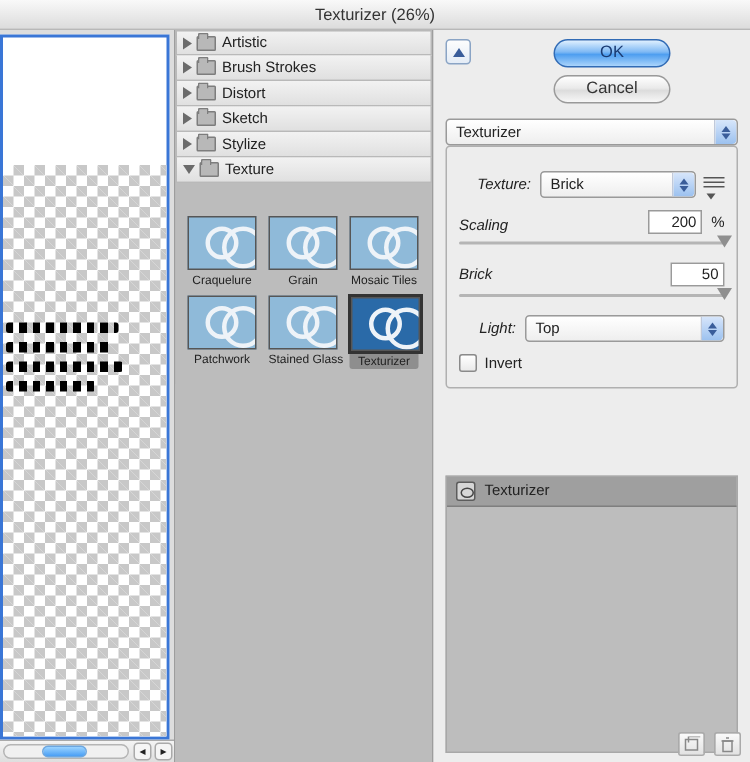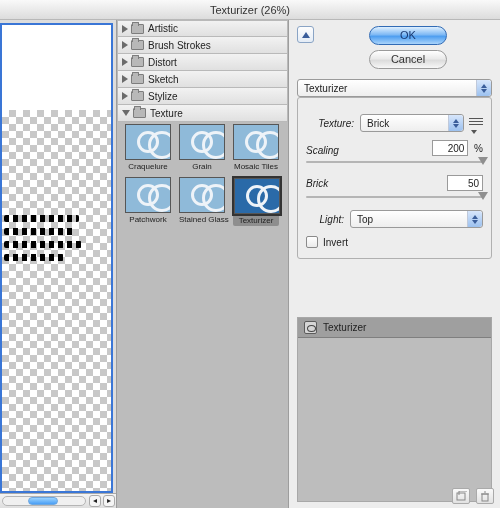--- a/index.html
+++ b/index.html
@@ -28,21 +28,21 @@
   .hscroll .arrow{width:12px;height:12px;border:1px solid #aaa;border-radius:3px;background:#f5f5f5;font-size:8px;line-height:10px;text-align:center;margin:0 1px;cursor:default;}
   
   .catcol{width:172px;border-right:1px solid #9d9d9d;background:#bcbcbc;display:flex;flex-direction:column;}
   .catlist{background:#e9e9e9;}
   .catrow{height:17px;display:flex;align-items:center;border:1px solid #b9b9b9;border-top:none;background:linear-gradient(#f2f2f2,#e0e0e0);padding:0 4px;cursor:default;}
   .catlist .catrow:first-child{border-top:1px solid #b9b9b9;}
   .tri{width:0;height:0;border-top:4px solid transparent;border-bottom:4px solid transparent;border-left:6px solid #6b6b6b;margin-right:3px;}
   .tri.open{border-left:4px solid transparent;border-right:4px solid transparent;border-top:6px solid #6b6b6b;border-bottom:none;margin-right:3px;}
   .folder{width:13px;height:10px;background:#b8b8b8;border:1px solid #7d7d7d;border-radius:1px;margin-right:4px;position:relative;}
   .folder::before{content:"";position:absolute;top:-3px;left:0;width:5px;height:3px;background:#b8b8b8;border:1px solid #7d7d7d;border-bottom:none;border-radius:1px 1px 0 0;}
-  .thumbs{padding:2px 4px 10px 8px;display:flex;flex-wrap:wrap;gap:6px 8px;background:#bcbcbc;}
+  .thumbs{padding:22px 4px 10px 8px;display:flex;flex-wrap:wrap;gap:6px 8px;background:#bcbcbc;}
   .thumb{width:46px;text-align:center;}
   .thumb .img{width:46px;height:36px;border:1px solid #565656;background:#8fbad9;display:flex;align-items:center;justify-content:center;overflow:hidden;}
   .thumb.sel .img{outline:2px solid #333;background:#2a6aa8;}
   .thumb.sel{background:#8e8e8e;padding:1px;border-radius:2px;}
   .thumb .lbl{font-size:8px;margin-top:2px;white-space:nowrap;}
   .knot{width:22px;height:22px;border:3px solid #eef3f8;border-radius:50%;position:relative;}
   .knot::after{content:"";position:absolute;left:8px;top:-3px;width:22px;height:22px;border:3px solid #eef3f8;border-radius:50%;}
   
   .craq{background:linear-gradient(135deg,#6fa7cf,#8fc0e0);}
   .grain{background:radial-gradient(#b6d5ea 10%,#7daed0 11%) 0 0/6px 6px;}

